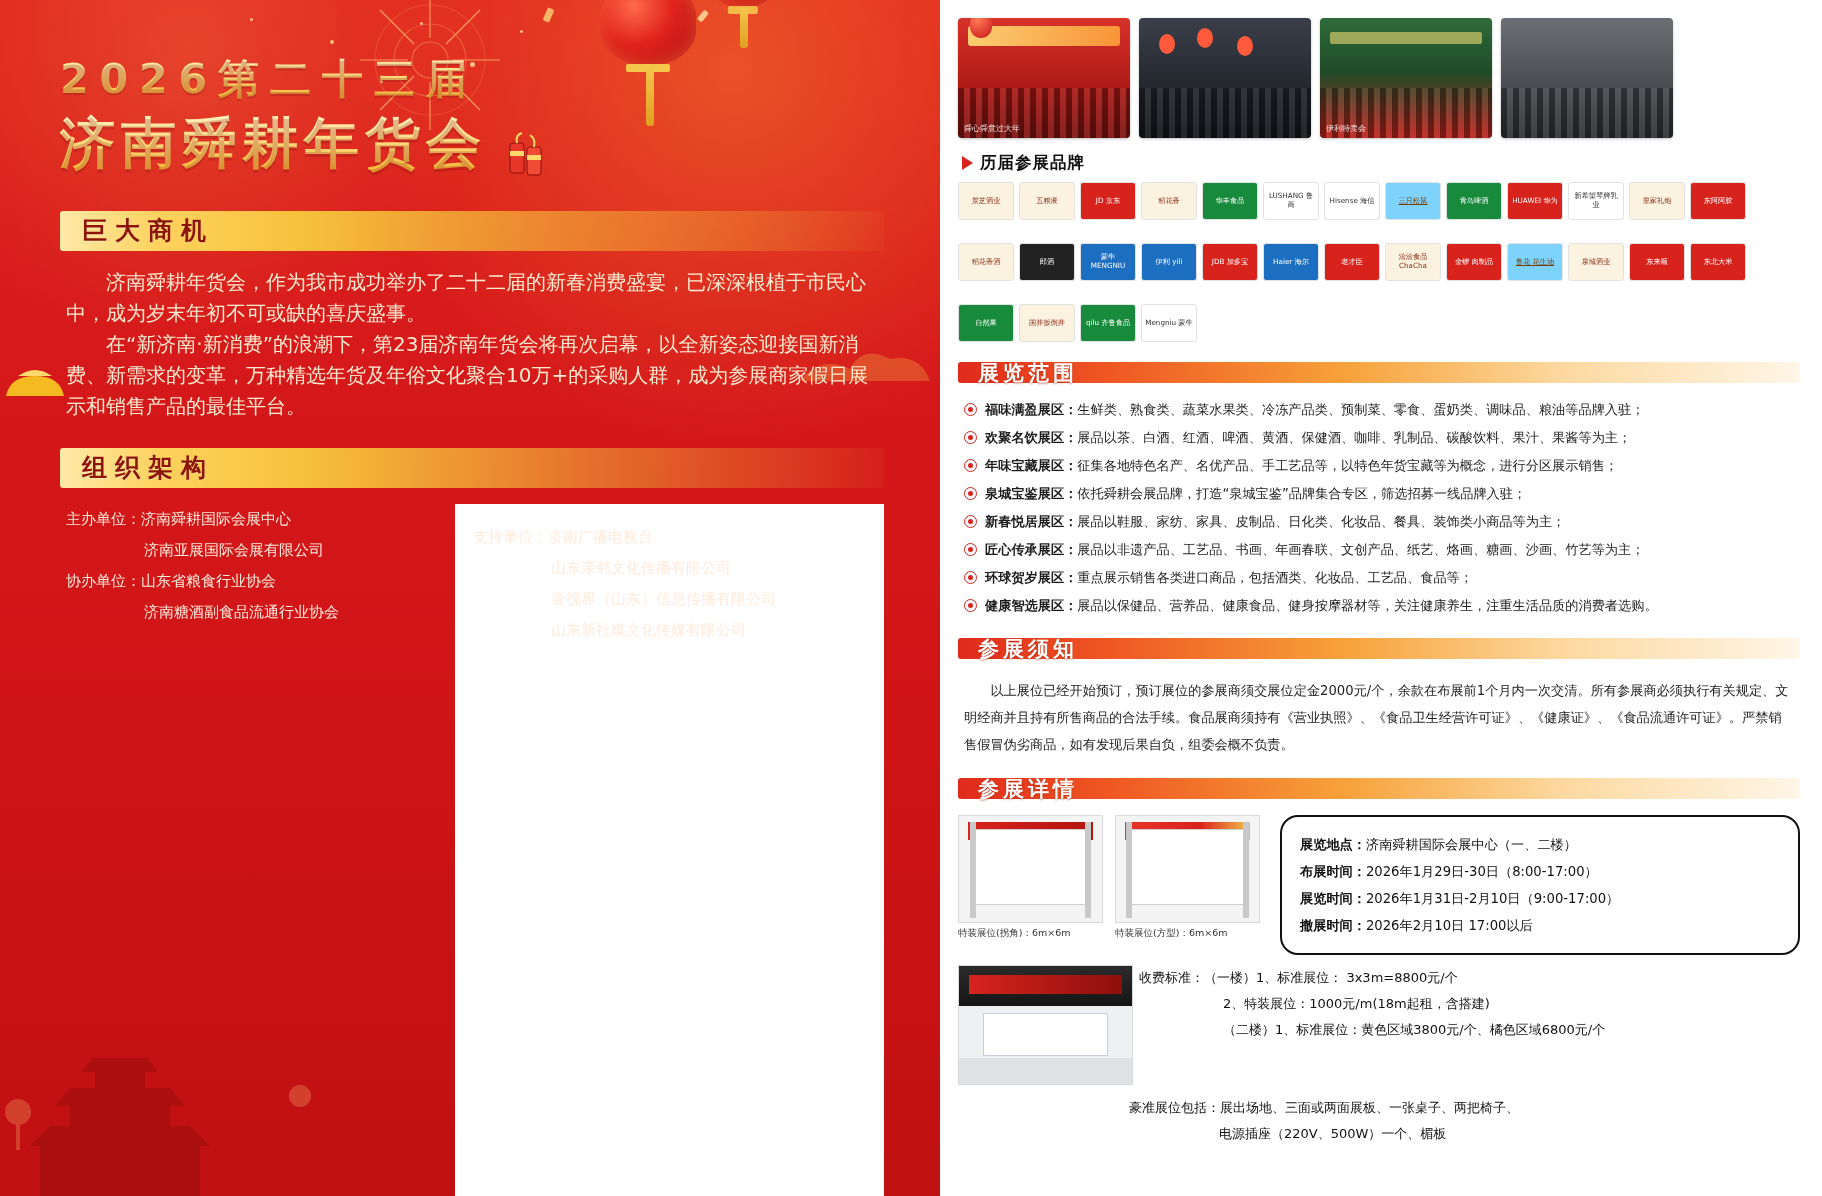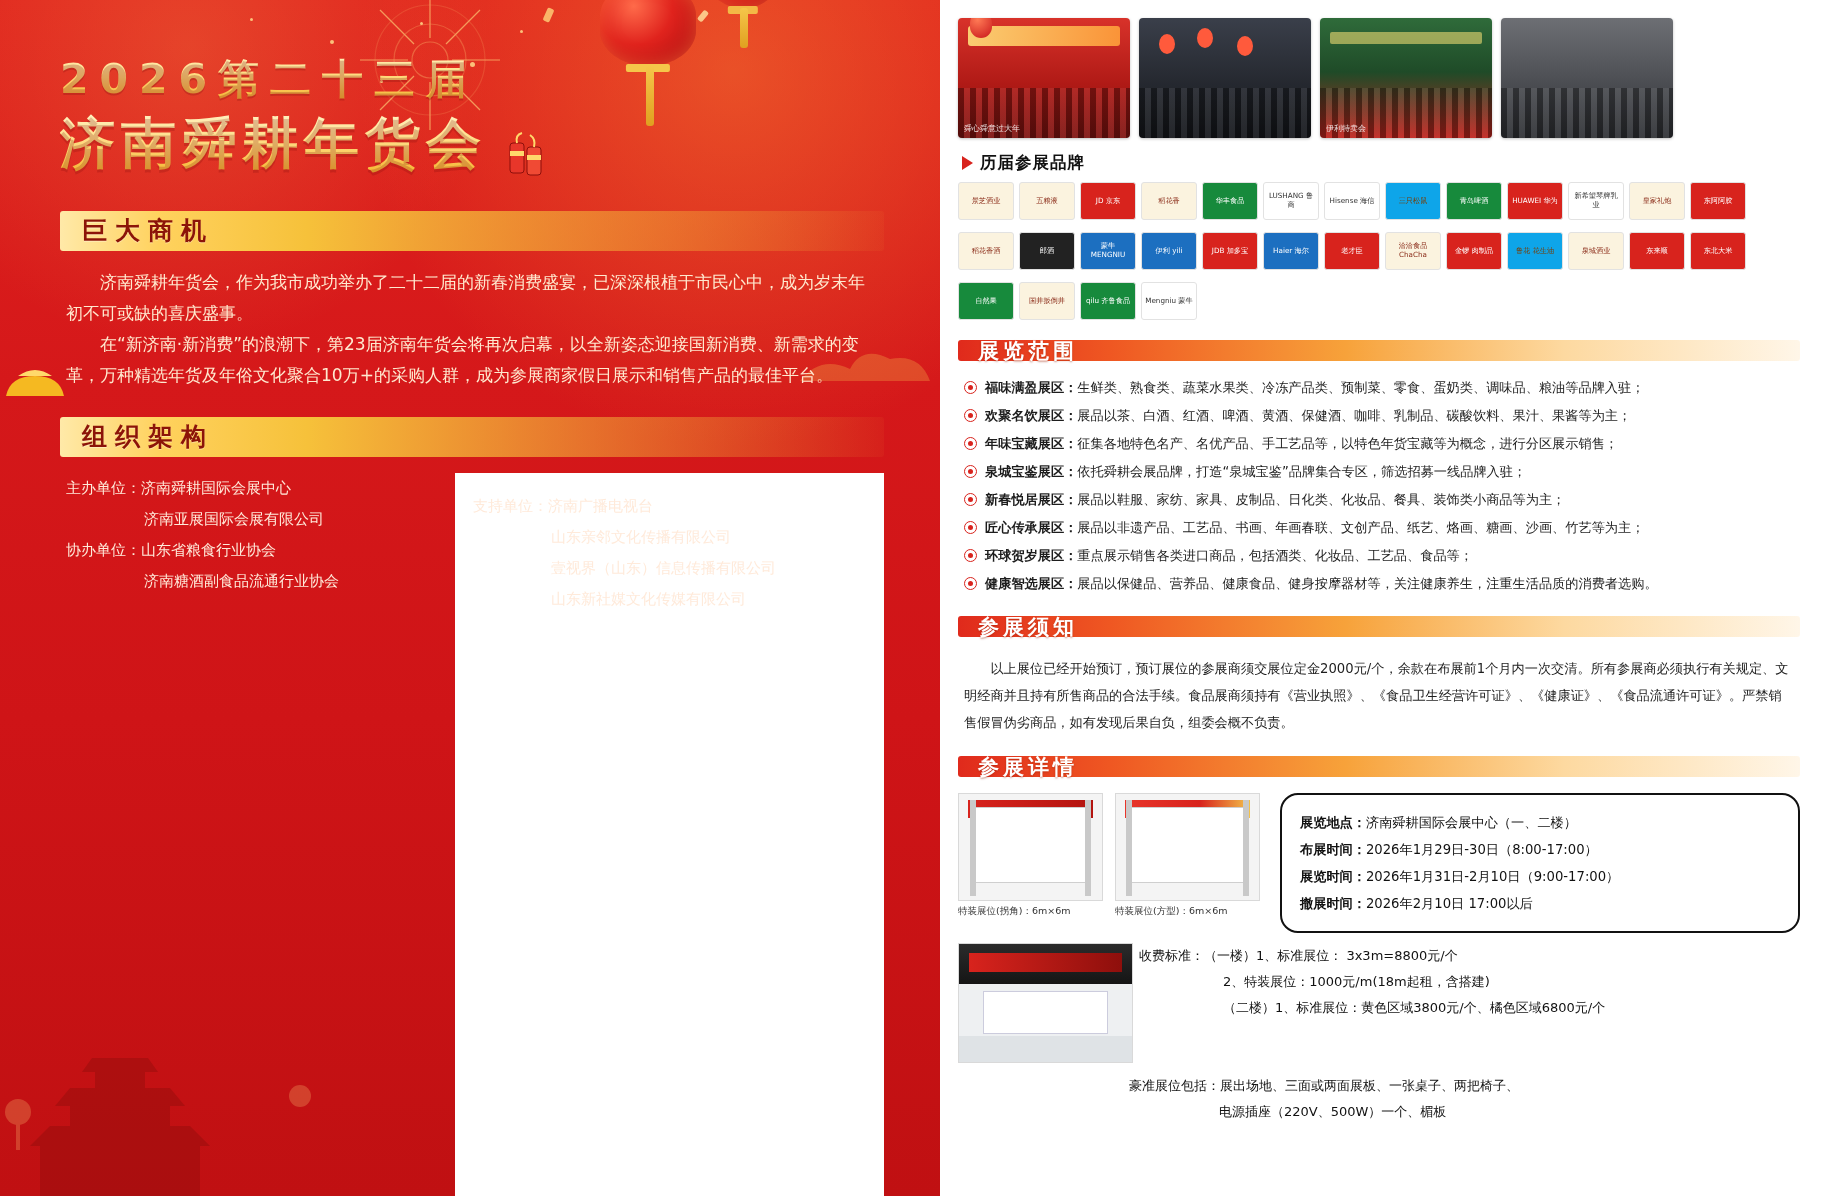--- a/index.html
+++ b/index.html
@@ -65,21 +65,21 @@
     height:40px;
     background:linear-gradient(90deg,#ffe9a8 0%,#ffd25e 12%,#f6c13a 30%,rgba(247,196,60,.55) 62%,rgba(247,196,60,0.05) 100%);
     border-radius:3px;
     display:flex; align-items:center;
   }
   .sec-head span {
     font-size:25px; font-weight:bold; letter-spacing:8px;
     color:#8c1408; padding-left:22px;
     text-shadow:0 1px 0 rgba(255,255,255,.35);
   }
-  .body-text { color:#ffe9cf; font-size:17px; line-height:31px; padding:16px 10px 0 6px; }
+  .body-text { color:#ffe9cf; font-size:20px; line-height:31px; padding:16px 10px 0 6px; }
   .body-text p { text-indent:2em; }
 
   .org-grid { display:flex; padding:16px 0 0 6px; color:#ffeada; font-size:15px; line-height:31px; }
   .org-col { flex:1; }
   .org-col.right { padding-left:18px; }
   .org-row { white-space:nowrap; }
   .org-row .k { display:inline-block; }
 
   
   .pagoda { position:absolute; left:0; bottom:0; width:330px; height:170px; opacity:.5; }
@@ -106,32 +106,32 @@
     background:linear-gradient(90deg,#ffdf7a,#ff9f3a); border-radius:3px; opacity:.9;}
   .photo .lamp { position:absolute; width:16px; height:20px; background:#ff5a3c; border-radius:50%; }
   .photo-label { position:absolute; bottom:4px; left:6px; font-size:8px; color:rgba(255,255,255,.85); }
   .mini-lantern { position:absolute; top:-6px; left:12px; width:22px; height:26px;
      background:radial-gradient(circle at 35% 30%,#ff7a55,#c9161a); border-radius:50%/42%; z-index:3;}
 
   .brand-title { display:flex; align-items:center; gap:7px; margin:14px 0 8px 4px; }
   .brand-title .tri { width:0;height:0;border-left:11px solid #d8231d;border-top:7px solid transparent;border-bottom:7px solid transparent; }
   .brand-title span { font-size:16.5px; font-weight:bold; color:#111; letter-spacing:1px; }
 
-  .logo-grid { display:flex; flex-wrap:wrap; gap:12px 5px; }
+  .logo-grid { display:flex; flex-wrap:wrap; gap:23px 5px; }
   .logo {
     width:56px; height:38px; border:1px solid #e2e2e2; border-radius:3px;
     display:flex; align-items:center; justify-content:center; text-align:center;
     font-size:7.2px; line-height:8.6px; color:#333; padding:2px; overflow:hidden;
     background:#fff;
   }
   .logo.red { background:#d8231d; color:#fff; }
   .logo.blue { background:#1c6fc0; color:#fff; }
   .logo.green { background:#178a3c; color:#fff; }
   .logo.dark { background:#222; color:#fff; }
-  .logo.yellow { background:#0ea5e9; color:#7a3b00; }
+  .logo.yellow { background:#7dd3fc; color:#7a3b00;text-decoration:underline; }
   .logo.cream { background:#fbf3df; color:#8a2b18; }
 
   .sec-bar {
     margin:20px 0 10px 0; height:21px; border-radius:3px;
     background:linear-gradient(90deg,#e02a1c 0%,#ef5722 18%,#f7a23a 46%,#fdd9a0 72%,#fff6e8 100%);
     display:flex; align-items:center;
   }
   .sec-bar span { color:#fff; font-size:21px; font-weight:bold; letter-spacing:4px; padding-left:20px;
     text-shadow:0 1px 2px rgba(150,30,0,.5); }
 

